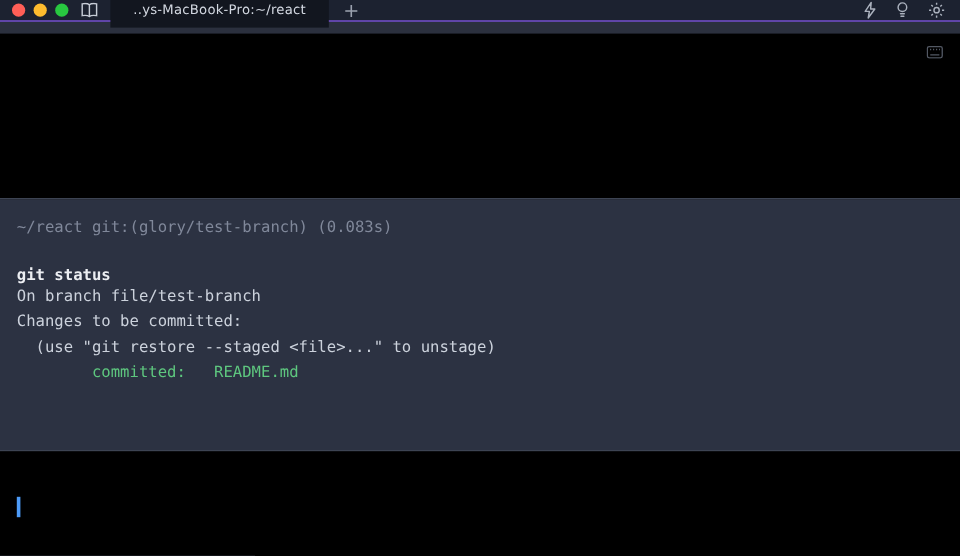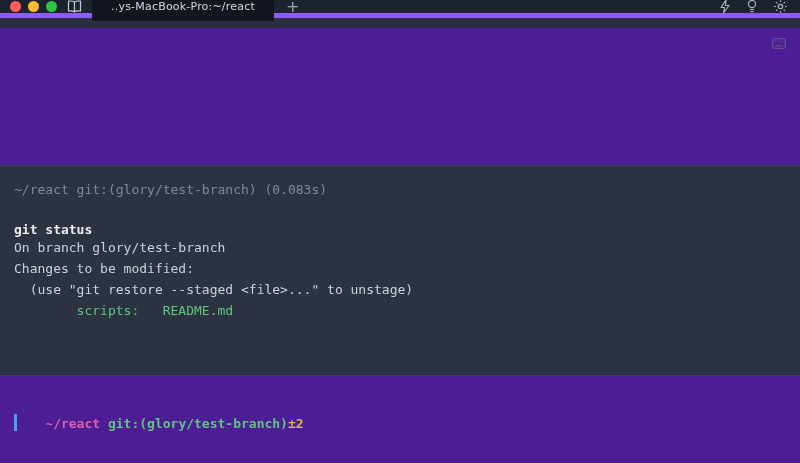--- a/index.html
+++ b/index.html
@@ -9,21 +9,21 @@
     font-family: "DejaVu Sans Mono", monospace;
     position: relative;
   }
 
   
   .header {
     position: absolute; top: 0; left: 0; right: 0;
     height: 18px;
     background: #1c2230;
     display: flex; align-items: center;
-    border-bottom: 5px solid #8b5cf6;
+    border-bottom: 1px solid #8b5cf6;
     font-family: "DejaVu Sans", "Liberation Sans", sans-serif;
   }
   .traffic { display: flex; gap: 7px; margin-left: 10px; }
   .light { width: 11px; height: 11px; border-radius: 50%; }
   .light.red    { background: #ff5f57; }
   .light.yellow { background: #febc2e; }
   .light.green  { background: #28c840; }
 
   .book-wrap { margin-left: 10px; display: flex; align-items: center; }
 
@@ -47,21 +47,21 @@
   .header-right {
     margin-left: auto;
     display: flex; align-items: center; gap: 15px;
     margin-right: 12px;
   }
   .hicon { display: flex; align-items: center; }
 
   
   .terminal {
     position: absolute; top: 28px; left: 0; right: 0; bottom: 0;
-    background: #4c1d95;
+    background: #000000;
   }
   .mini-icon {
     position: absolute; top: 10px; right: 14px;
     opacity: 0.75;
   }
   .divider {
     position: absolute; left: 0; right: 0; height: 1px;
     background: #3d4453;
   }
   .divider.d1 { top: 137px; }
@@ -156,23 +156,20 @@
   </div>
 
   <div class="block-mid"></div>
 
   <div class="divider d1"></div>
   <div class="divider d2"></div>
 
   <div class="tline meta">~/react git:(glory/test-branch) (0.083s)</div>
   <div class="tline command">git status</div>
 
-  <div class="tline out0">On branch glory/test-branch</div>
-  <div class="tline out1">Changes to be modified:</div>
+  <div class="tline out0">On branch file/test-branch</div>
+  <div class="tline out1">Changes to be committed:</div>
   <div class="tline out2">  (use "git restore --staged &lt;file&gt;..." to unstage)</div>
-  <div class="tline out3">        scripts:   README.md</div>
+  <div class="tline out3">        committed:   README.md</div>
 
-  <div class="tline promptline">
-    <span class="p-dir">~/react</span><span class="p-git"> git:(glory/test-branch)</span><span class="p-dirty">±2</span>
-  </div>
 
   <div class="cursor"></div>
 </div>
 
 </body></html>

